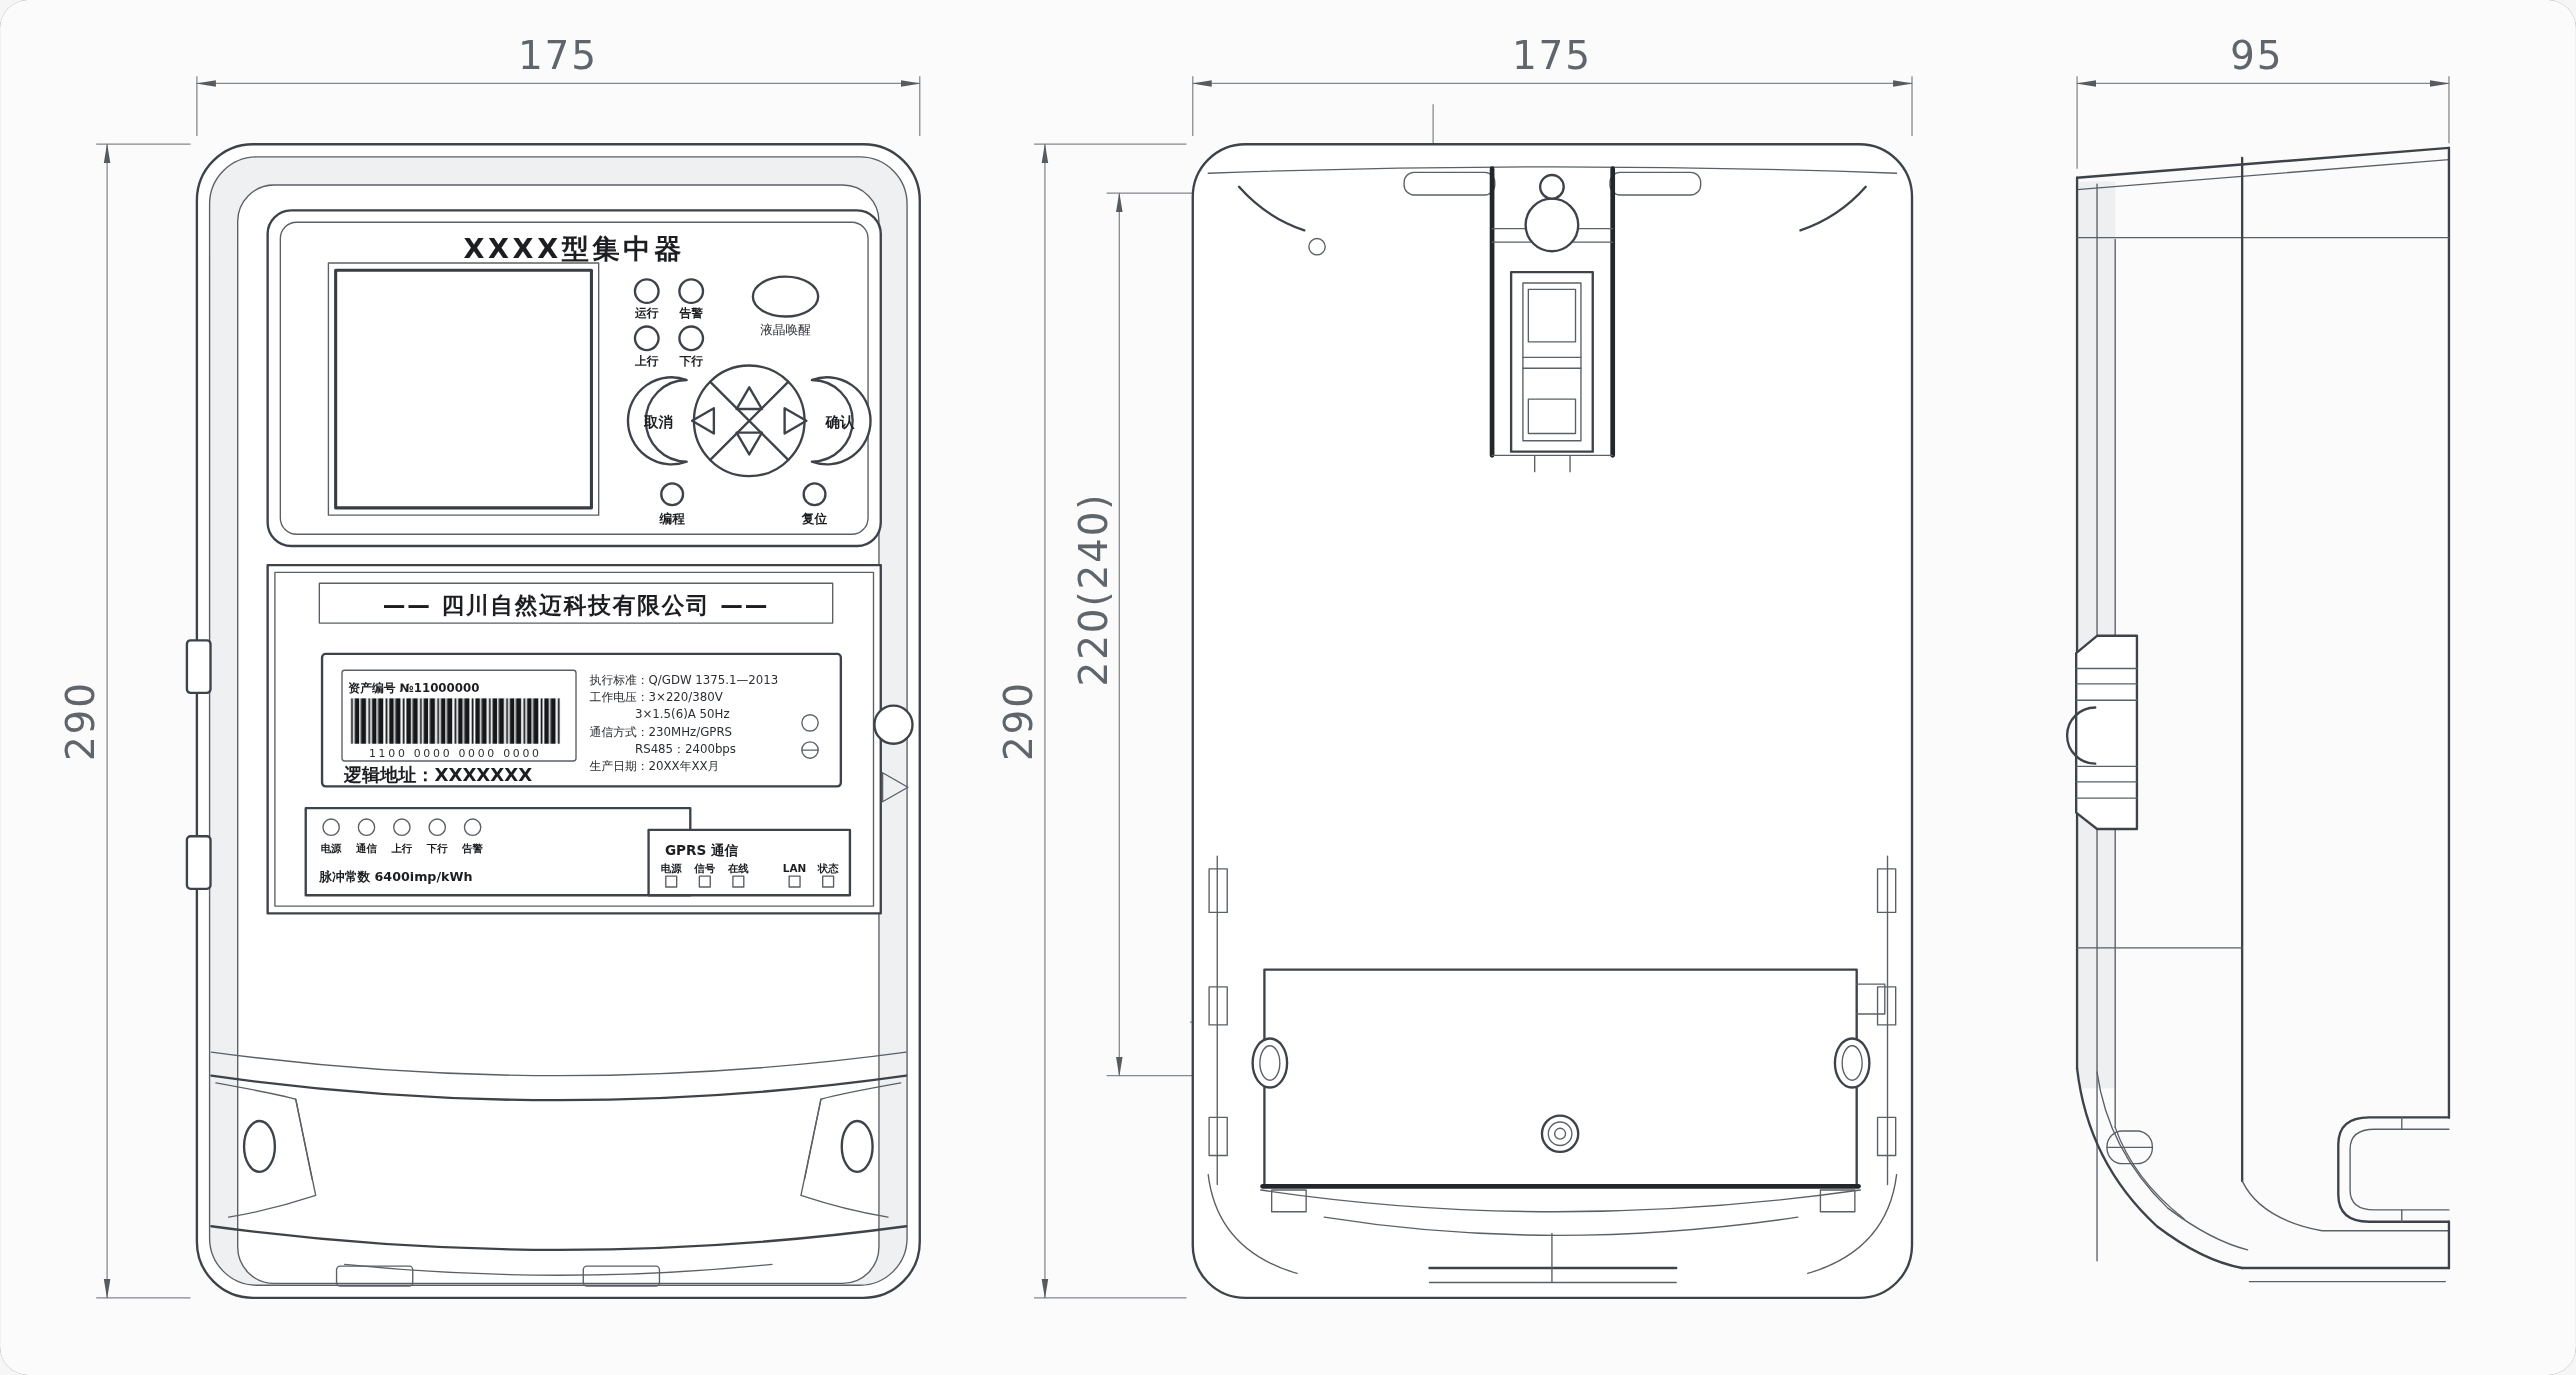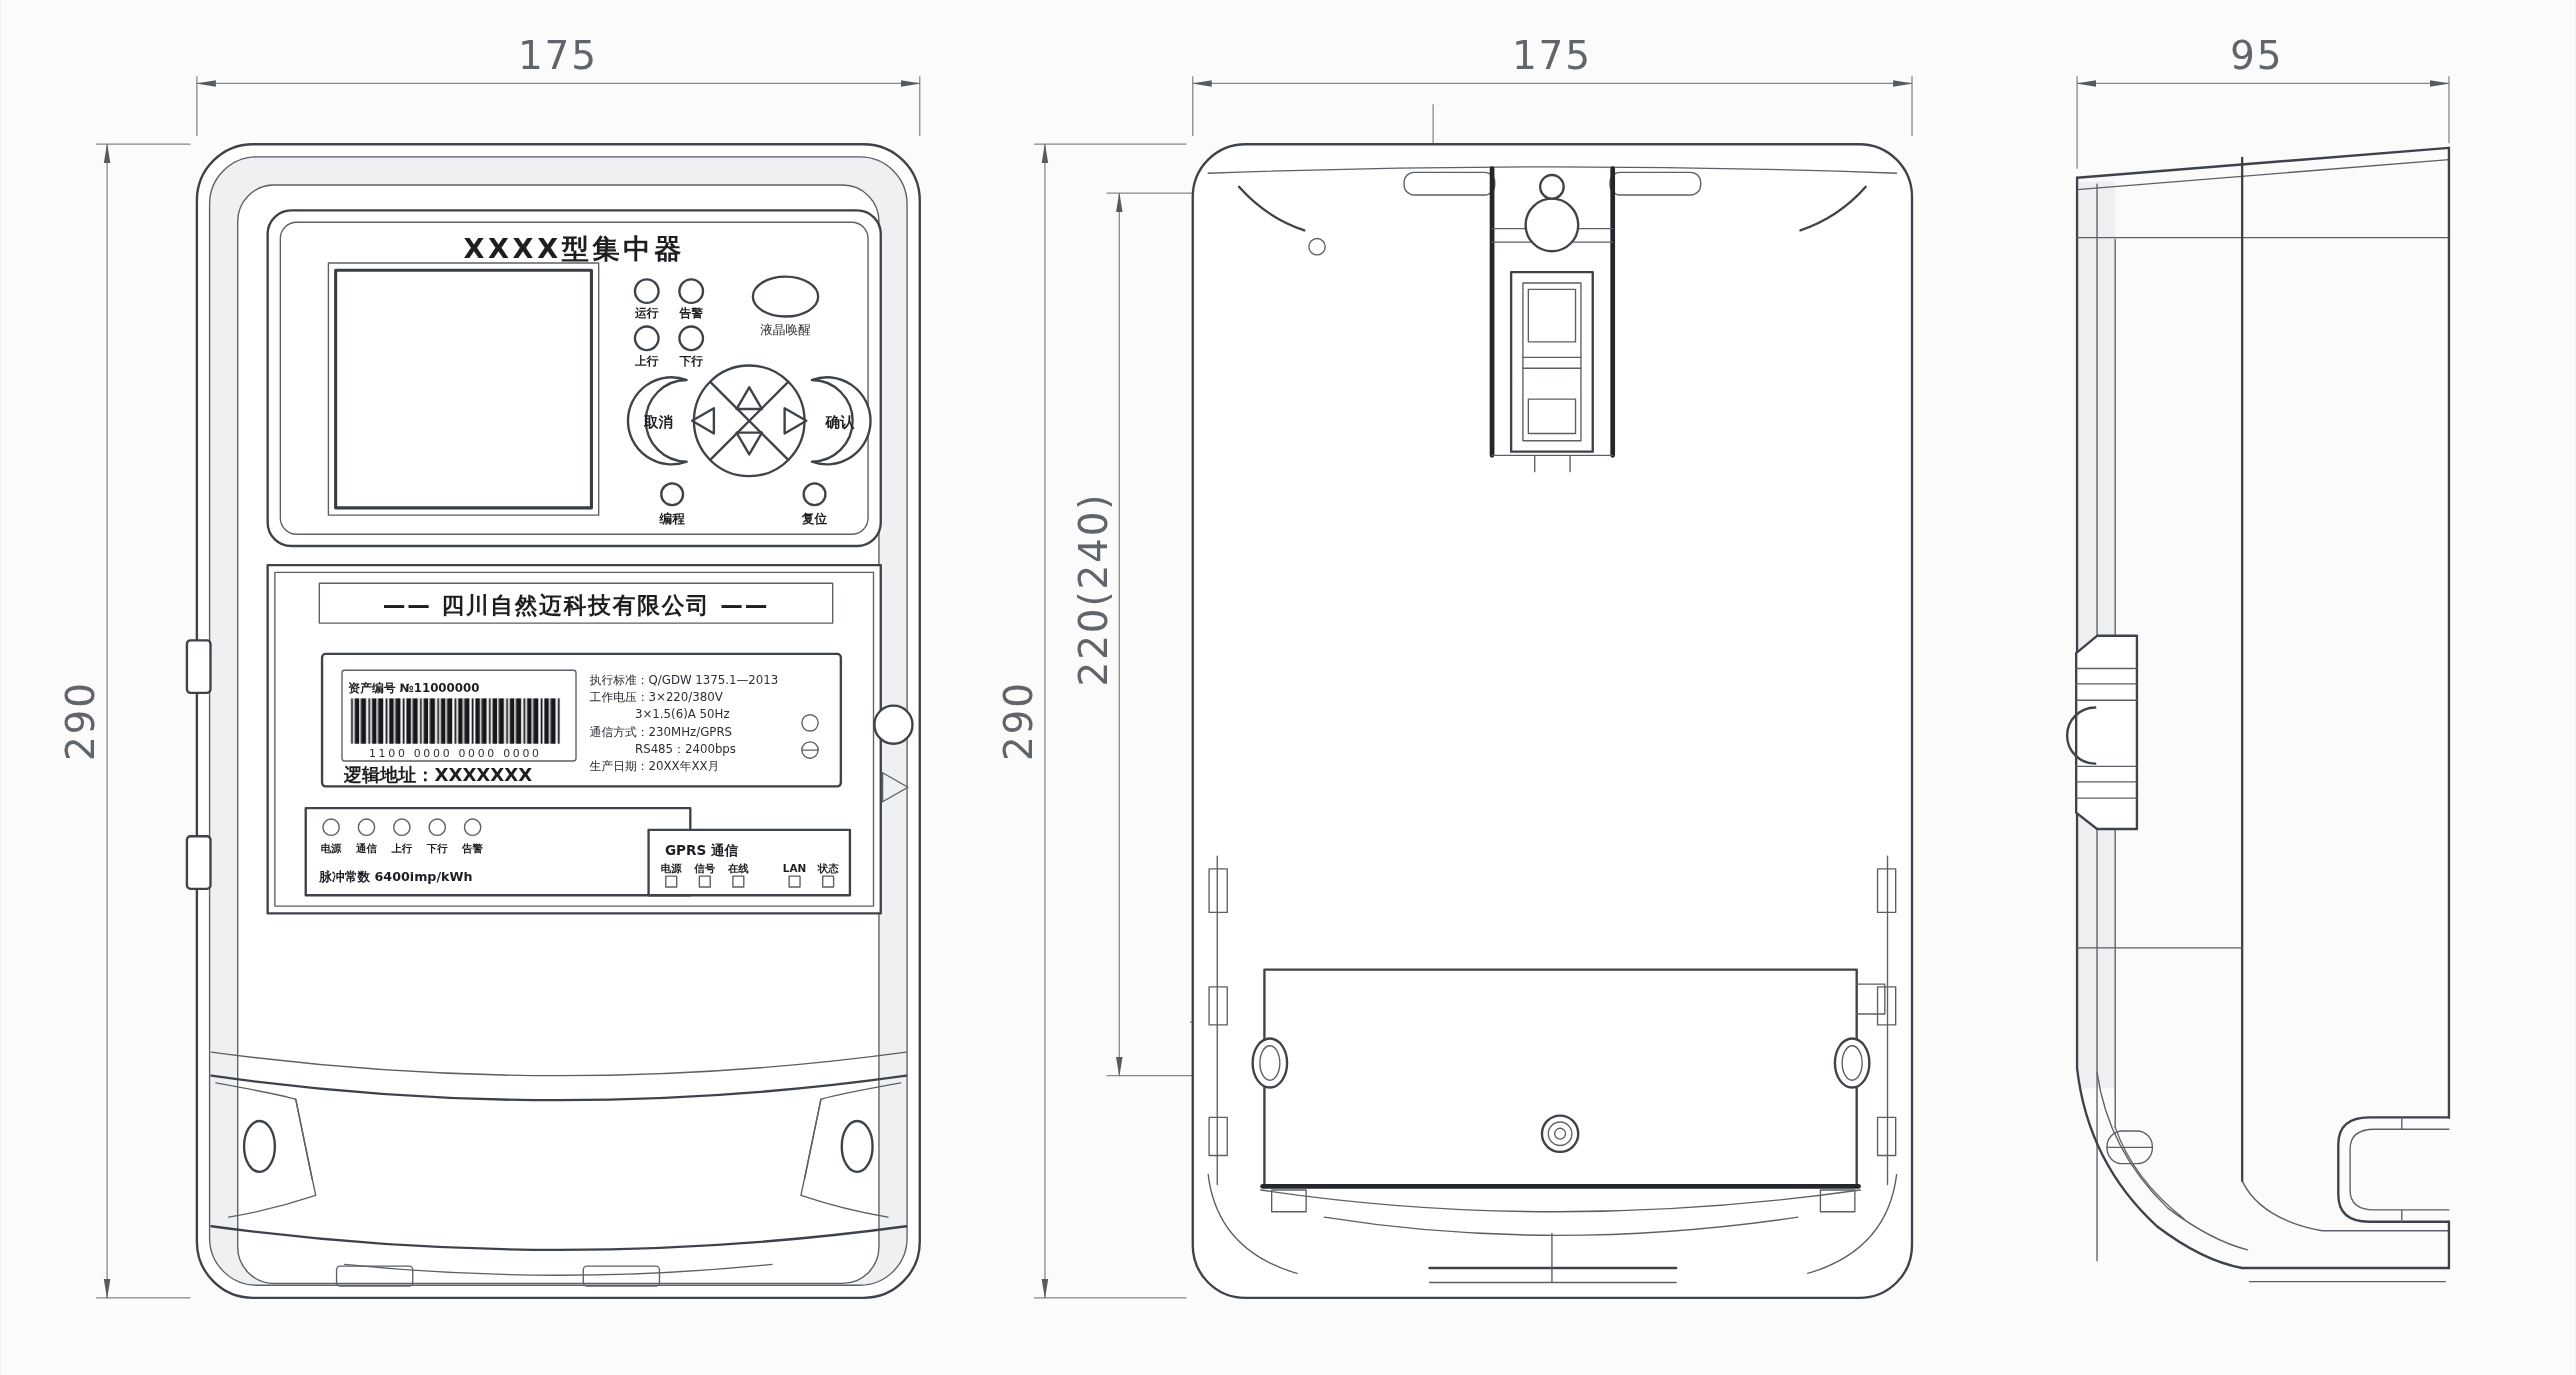--- a/index.html
+++ b/index.html
@@ -1,17 +1,17 @@
 <!DOCTYPE html>
 <html style="font-size:14.5px"><head>
 <meta charset="utf-8">
 <style>
   html,body{margin:0;padding:0;background:#f6f6f7;}
   #stage{position:relative;width:2576px;height:1375px;background:#737373;overflow:hidden;
-         font-family:"DejaVu Sans",sans-serif;}
+         font-family:"DejaVu Sans",sans-serif;border-radius:28px;}
   svg{position:absolute;left:0;top:0;}
   .o  {stroke:#3e434a;stroke-width:2.6;fill:none;stroke-linecap:round;stroke-linejoin:round;}
   .o3 {stroke:#383d44;stroke-width:3.4;fill:none;stroke-linecap:round;stroke-linejoin:round;}
   .t  {stroke:#5b6066;stroke-width:1.5;fill:none;stroke-linecap:round;stroke-linejoin:round;}
   .h  {stroke:#23262b;stroke-width:5.2;fill:none;stroke-linecap:round;}
   .d  {stroke:#83888d;stroke-width:1.4;fill:none;}
   .fw {fill:#ffffff;}
   .fb {fill:#eef0f2;}
   text{font-family:"DejaVu Sans",sans-serif;}
   .dim{font-size:43px;fill:#60656b;letter-spacing:2px;}

